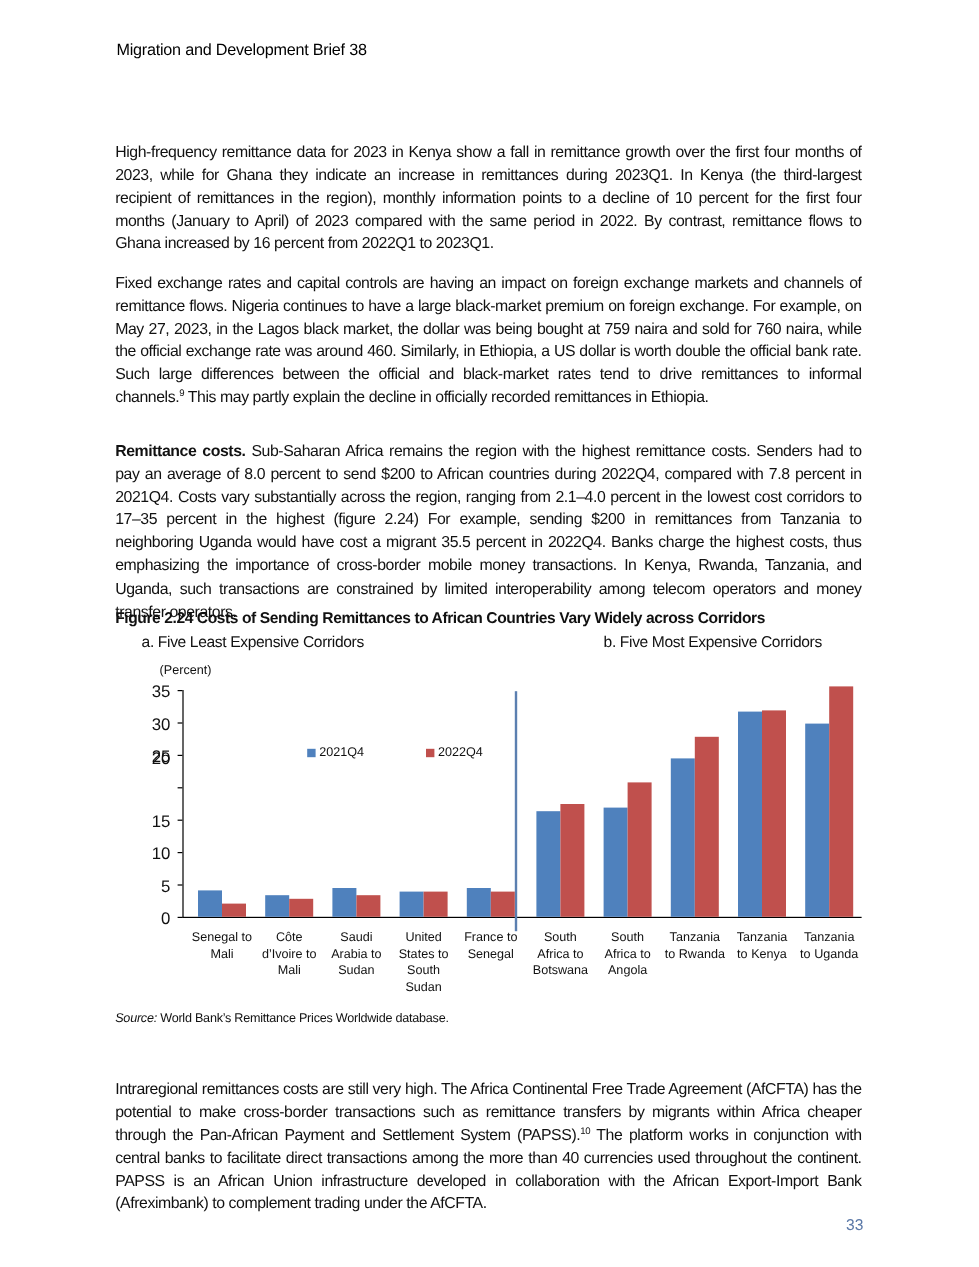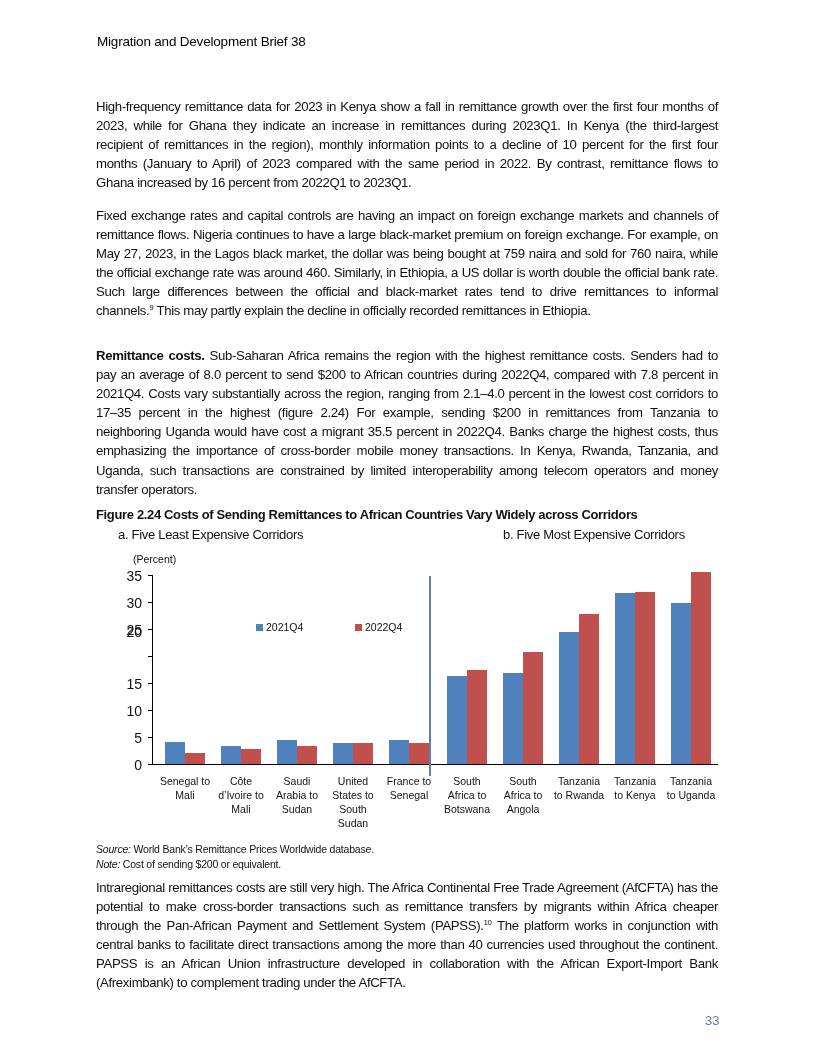--- a/index.html
+++ b/index.html
@@ -1,20 +1,20 @@
 <!DOCTYPE html>
 <html><head>
 <meta charset="utf-8">
 <style>
   html, body { margin: 0; padding: 0; background: #ffffff; }
   body { width: 816px; height: 1056px; position: relative; overflow: hidden;
          font-family: "Liberation Sans", sans-serif; color: #111; }
   .header { position: absolute; left: 97px; top: 34px; font-size: 13.5px; color: #000000; letter-spacing: -0.2px; }
   .para { position: absolute; left: 96px; width: 622px; font-size: 13.2px; line-height: 19.1px;
-          text-align: justify; letter-spacing: -0.35px; }
+          text-align: justify; letter-spacing: -0.35px; margin-top: 20px; }
   .para b { font-weight: bold; }
   sup { font-size: 8px; line-height: 0; vertical-align: super; }
   #p1 { top: 97px; }
   #p2 { top: 206px; }
   #p3 { top: 346px; }
   #p4 { top: 878px; }
   .fig-title { position: absolute; left: 96px; top: 507px; font-size: 13px; font-weight: bold; letter-spacing: -0.35px; }
   .sub-a { position: absolute; left: 118px; top: 527px; font-size: 13px; letter-spacing: -0.3px; text-align: center; }
   .sub-b { position: absolute; left: 503px; top: 527px; font-size: 13px; letter-spacing: -0.3px; }
   .ylabel { position: absolute; left: 133px; top: 553px; font-size: 10.5px; }
@@ -148,18 +148,17 @@
     <span>2021Q4</span>
   </div>
   <div class="legend" style="left:355px;">
     <span class="sw" style="background:#c0504d"></span>
     <span>2022Q4</span>
   </div>
 </div>
 
 <div class="source">
   <div><i>Source:</i><span> World Bank’s Remittance Prices Worldwide database.</span></div>
-  <div><i>Note:</i><span> Cost of sending $200 or equivalent.</span></div>
 </div>
 
 <div class="para" id="p4"><span>Intraregional remittances costs are still very high. The Africa Continental Free Trade Agreement (AfCFTA) has the potential to make cross-border transactions such as remittance transfers by migrants within Africa cheaper through the Pan-African Payment and Settlement System (PAPSS).</span><sup>10</sup><span> The platform works in conjunction with central banks to facilitate direct transactions among the more than 40 currencies used throughout the continent. PAPSS is an African Union infrastructure developed in collaboration with the African Export-Import Bank (Afreximbank) to complement trading under the AfCFTA.</span></div>
 
 <div class="pagenum">33</div>
 
 </body></html>

